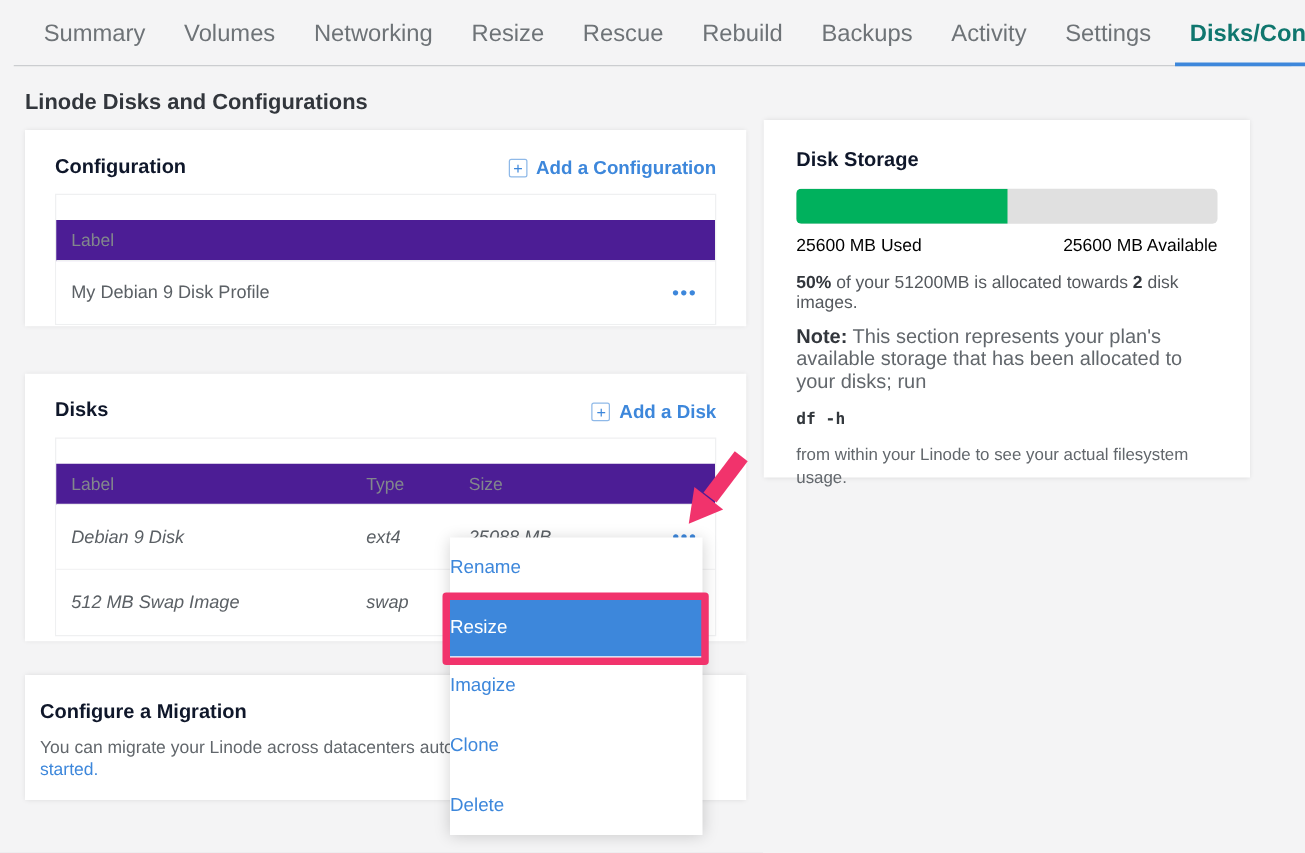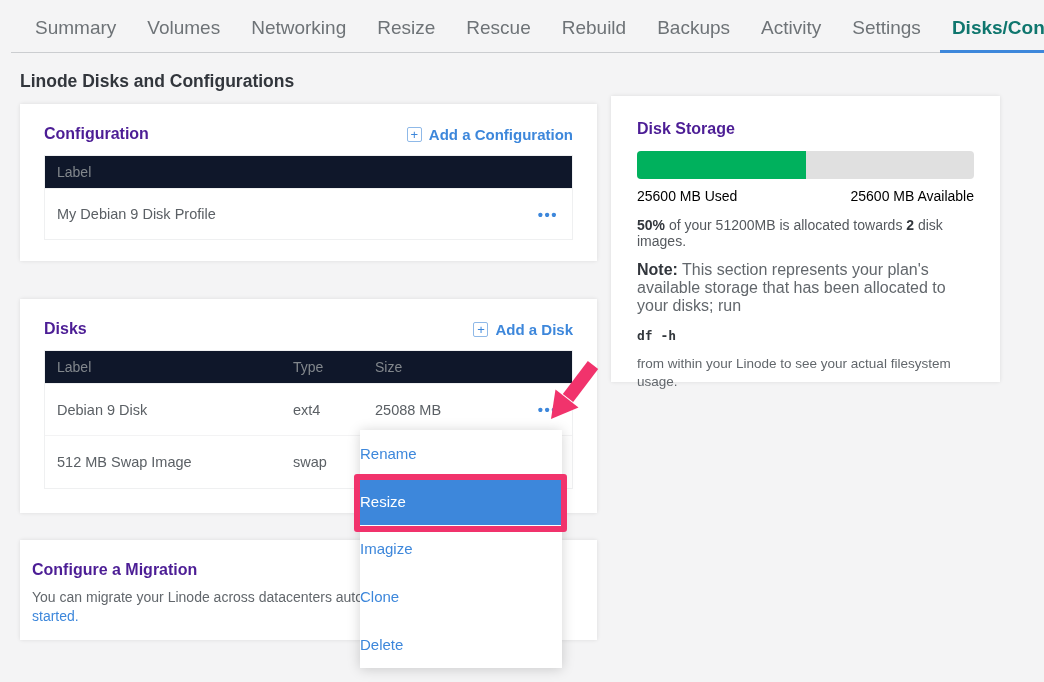--- a/index.html
+++ b/index.html
@@ -23,42 +23,42 @@
   .tab.active { color:#0f766e; font-weight:700; border-bottom-color:#3d87db; }
   
   .page-title { position:absolute; left:20px; top:71px; font-size:17.5px; font-weight:700; color:#32363c; }
   
   .panel { position:absolute; background:#fff; box-shadow:0 0 4px rgba(0,0,0,0.10); }
   #config-panel   { left:20px;  top:104px; width:577px; height:157px; padding:0 24px; }
   #disks-panel    { left:20px;  top:299px; width:577px; height:214px; padding:0 24px; }
   #migration-panel{ left:20px;  top:540px; width:577px; height:100px; padding:0 12px; }
   #storage-panel  { left:611px; top:96px; width:389px; height:286px; padding:0 26px; }
   .panel-head { display:flex; justify-content:space-between; align-items:center; margin-top:21px; }
-  .panel-title { font-size:16px; font-weight:700; color:#4c1d95; }
+  .panel-title { font-size:16px; font-weight:700; color:#0f172a; }
   .add-link { display:flex; align-items:center; gap:7px; color:#3d87db; font-weight:700; font-size:15px; cursor:pointer; }
   .plus-box {
     width:15px; height:15px; border:1px solid #8fb9e8; border-radius:2px;
     display:flex; align-items:center; justify-content:center;
     font-size:13px; font-weight:400; line-height:1; color:#3d87db;
   }
   
   .table { margin-top:12px; border:1px solid #eff0f1; }
   .thead {
-    display:grid; height:33px; background:#0f172a; border-bottom:1px solid #eff0f1;
-    align-items:center; color:#82878c; font-size:14px;
+    display:grid; height:33px; background:#4c1d95; border-bottom:1px solid #eff0f1;
+    align-items:center; color:#82878c; font-size:14px;margin-top:20px;
   }
   .trow {
     display:grid; align-items:center; background:#fff;
     color:#5b6065; font-size:14.5px; border-bottom:1px solid #f3f3f4;
   }
   .trow:last-child { border-bottom:none; }
   .cfg-grid  { grid-template-columns:1fr 60px; }
   .disk-grid { grid-template-columns:236px 82px 140px 1fr; }
   #config-panel .trow { height:50px; }
-  #disks-panel  .trow { height:52px; }
+  #disks-panel  .trow { height:52px;font-style:italic; }
   .cell { padding-left:12px; }
   .cell.menu-cell { text-align:right; padding-right:14px; padding-left:0; }
   .ellipsis { color:#3d87db; font-size:15px; font-weight:700; letter-spacing:1.5px; cursor:pointer; }
   
   .migration-body { margin-top:9px; font-size:14px; line-height:19px; color:#62676c; }
   .migration-link { display:inline-block; color:#3d87db; font-size:14px; cursor:pointer; }
   
   #storage-panel .panel-title { display:block; margin-top:24px; }
   .bar { margin-top:13px; height:28px; background:#e0e0e0; border-radius:4px; overflow:hidden; }
   .bar-fill { height:100%; background:#00b15d; }

